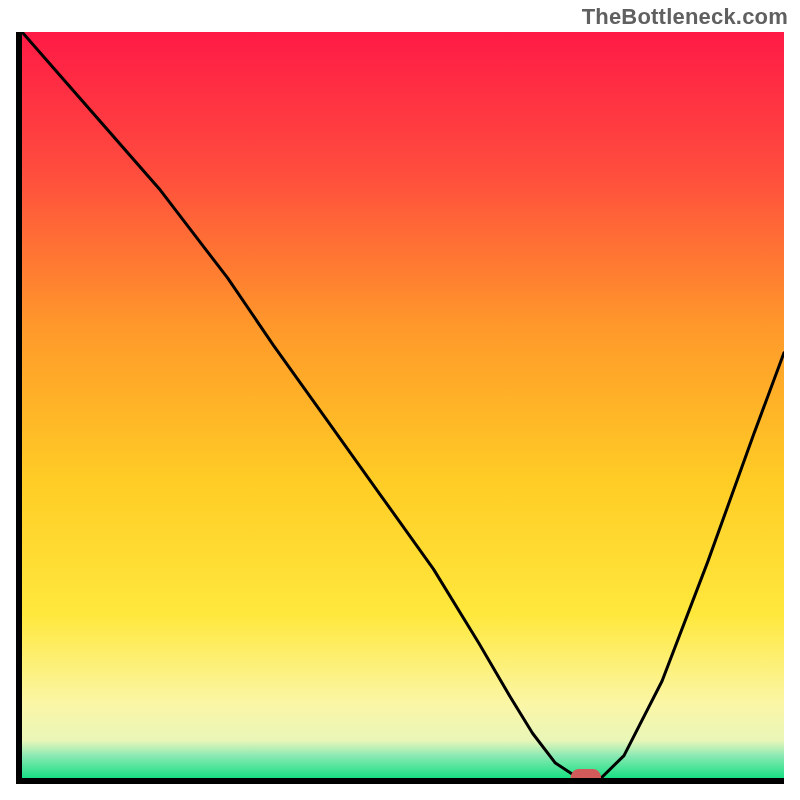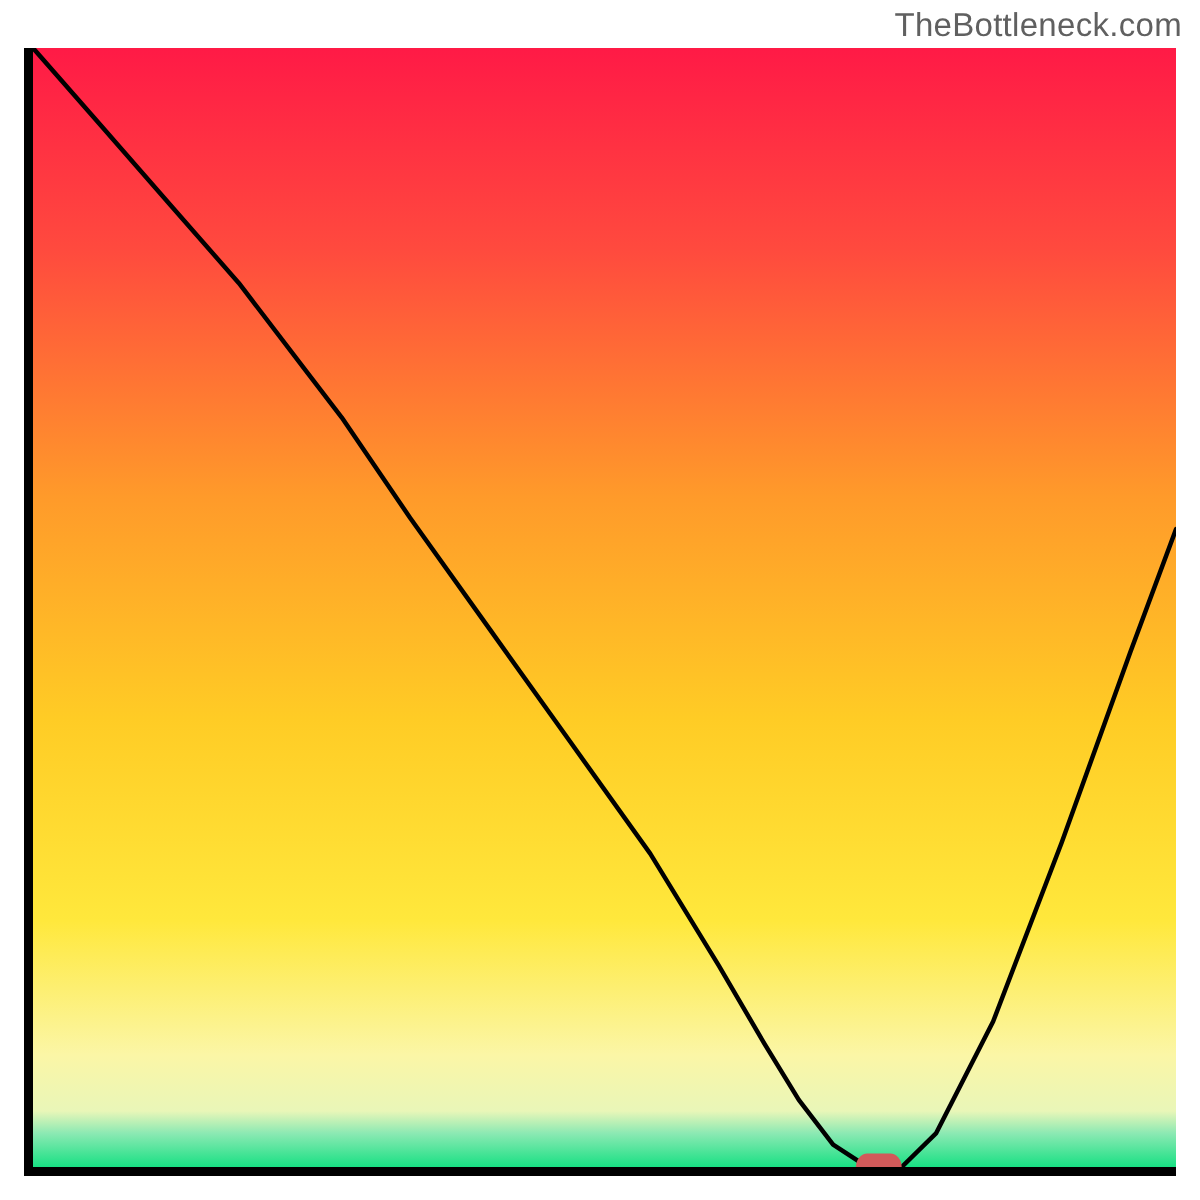--- a/index.html
+++ b/index.html
@@ -14,21 +14,21 @@
   .wrap {
     position: relative;
     width: 800px;
     height: 800px;
   }
   .watermark {
     position: absolute;
     top: 4px;
     right: 12px;
     font-size: 22px;
-    font-weight: 400;
+    font-weight: 700;
     color: #606060;
     letter-spacing: 0.2px;
   }
   .plot-frame {
     position: absolute;
     left: 16px;
     top: 32px;
     width: 768px;   
     height: 752px;  
     box-sizing: border-box;

